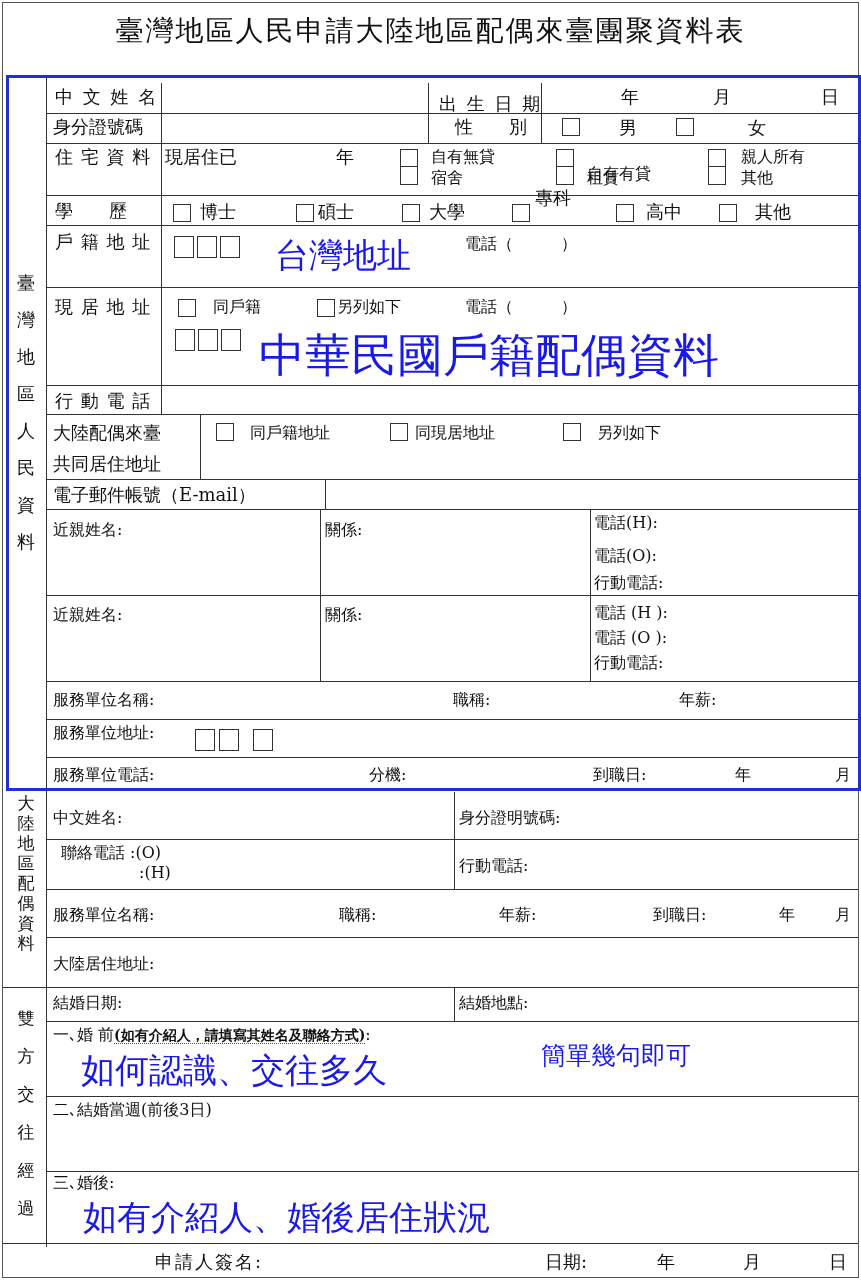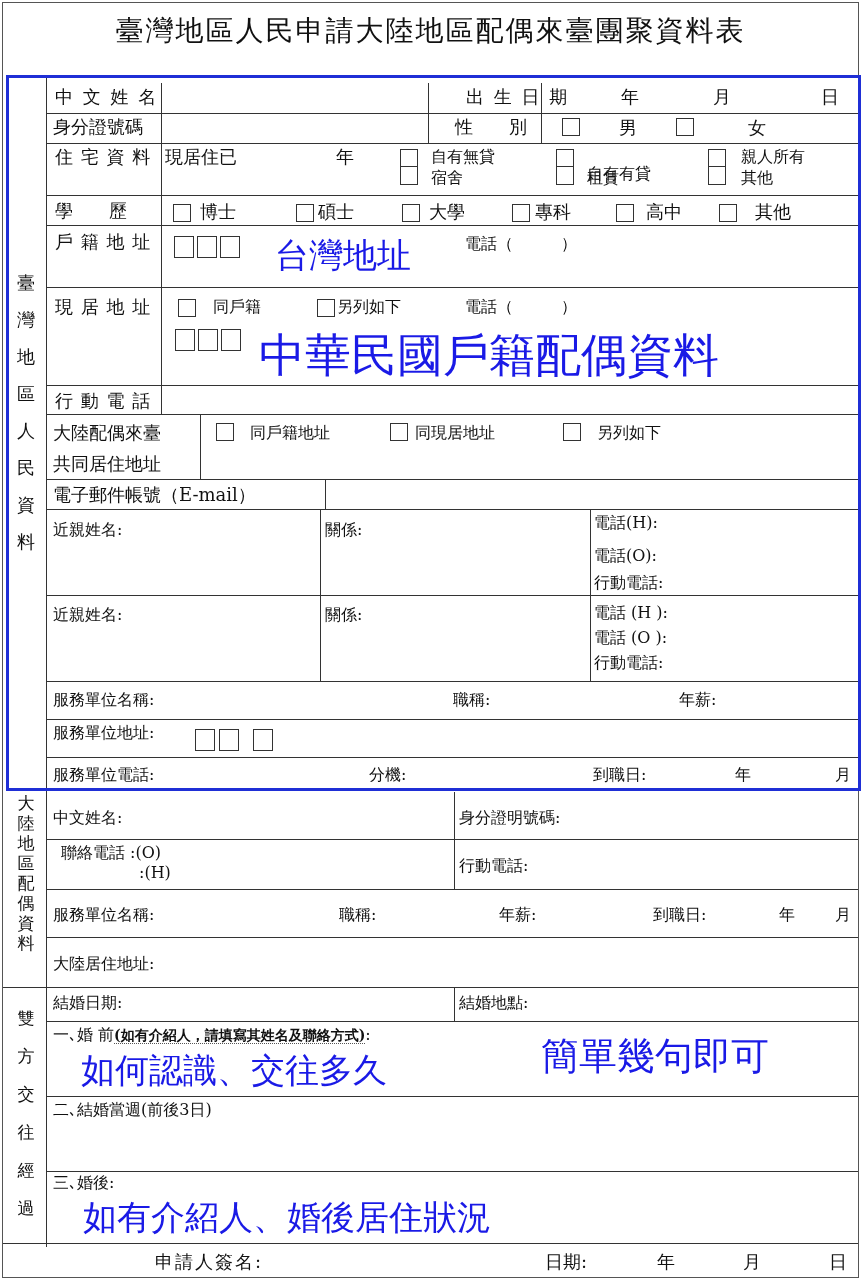--- a/index.html
+++ b/index.html
@@ -62,21 +62,21 @@
   <div class="hl" style="left:43px; top:716px; width:812px;"></div>
   <div class="hl" style="left:43px; top:754px; width:812px;"></div>
 
   <div class="vl" style="left:158px; top:80px; height:331px;"></div>
   <div class="vl" style="left:197px; top:411px; height:65px;"></div>
   <div class="vl" style="left:322px; top:476px; height:30px;"></div>
 
   <div class="t" style="left:52px; top:83px; letter-spacing:2px;">中 文 姓 名</div>
   <div class="abs" style="left:160px; top:80px; width:265px; height:30px;"></div>
   <div class="vl" style="left:425px; top:80px; height:60px;"></div>
-  <div class="t" style="left:436px; top:83px; letter-spacing:2px;margin-left:27px;">出 生 日 期</div>
+  <div class="t" style="left:436px; top:90px; letter-spacing:2px;">出 生 日 期</div>
   <div class="vl" style="left:538px; top:80px; height:60px;"></div>
   <div class="abs" style="left:540px; top:80px; width:315px; height:30px;">
     <span class="t" style="left:78px; top:3px;">年</span>
     <span class="t" style="left:170px; top:3px;">月</span>
     <span class="t" style="left:278px; top:3px;">日</span>
   </div>
 
   <div class="t" style="left:50px; top:113px;">身分證號碼</div>
   <div class="abs" style="left:160px; top:110px; width:265px; height:30px;"></div>
   <div class="t" style="left:452px; top:113px;">性　　別</div>
@@ -103,21 +103,21 @@
   <div class="ts" style="left:738px; top:165px;">其他</div>
 
   <div class="t" style="left:52px; top:197px;">學　　歷</div>
   <div class="cb" style="left:170px; top:201px;"></div>
   <div class="t" style="left:197px; top:198px;">博士</div>
   <div class="cb" style="left:293px; top:201px;"></div>
   <div class="t" style="left:315px; top:198px;">碩士</div>
   <div class="cb" style="left:399px; top:201px;"></div>
   <div class="t" style="left:426px; top:198px;">大學</div>
   <div class="cb" style="left:509px; top:201px;"></div>
-  <div class="t" style="left:532px; top:198px;">專科</div>
+  <div class="t" style="left:532px; top:184px;">專科</div>
   <div class="cb" style="left:613px; top:201px;"></div>
   <div class="t" style="left:643px; top:198px;">高中</div>
   <div class="cb" style="left:716px; top:201px;"></div>
   <div class="t" style="left:752px; top:198px;">其他</div>
 
   <div class="t" style="left:52px; top:228px; letter-spacing:1px;">戶 籍 地 址</div>
   <div class="zip" style="left:171px; top:233px;"></div>
   <div class="zip" style="left:194px; top:233px;"></div>
   <div class="zip" style="left:217px; top:233px;"></div>
   <div class="blue" style="left:272px; top:232px; font-size:34px; line-height:40px;">台灣地址</div>
@@ -229,21 +229,21 @@
   <div class="hl" style="left:0px; top:1240px; width:855px;"></div>
   <div class="vl" style="left:451px; top:984px; height:34px;"></div>
 
   <div class="ts" style="left:50px; top:990px;">結婚日期:</div>
   <div class="ts" style="left:456px; top:990px;">結婚地點:</div>
 
   <div class="ts" style="left:50px; top:1022px;">
     <span>一､婚  前</span><span style="font-weight:bold; font-size:14px; border-bottom:1px dotted #555;">(如有介紹人，請填寫其姓名及聯絡方式)</span><span>:</span>
   </div>
   <div class="blue" style="left:78px; top:1046px; font-size:34px; line-height:42px;">如何認識、交往多久</div>
-  <div class="blue" style="left:538px; top:1030px; font-size:38px; line-height:46px;">簡單幾句即可</div>
+  <div class="blue" style="left:538px; top:1030px; font-size:25px; line-height:46px;">簡單幾句即可</div>
 
   <div class="ts" style="left:50px; top:1097px;">二､結婚當週(前後3日)</div>
 
   <div class="ts" style="left:50px; top:1170px;">三､婚後:</div>
   <div class="blue" style="left:80px; top:1193px; font-size:34px; line-height:42px;">如有介紹人、婚後居住狀況</div>
 
   <div class="t" style="left:152px; top:1248px; letter-spacing:2px;">申請人簽名:</div>
   <div class="abs" style="left:300px; top:1244px; width:230px; height:30px;"></div>
   <div class="t" style="left:542px; top:1248px;">日期:</div>
   <div class="t" style="left:654px; top:1248px;">年</div>

